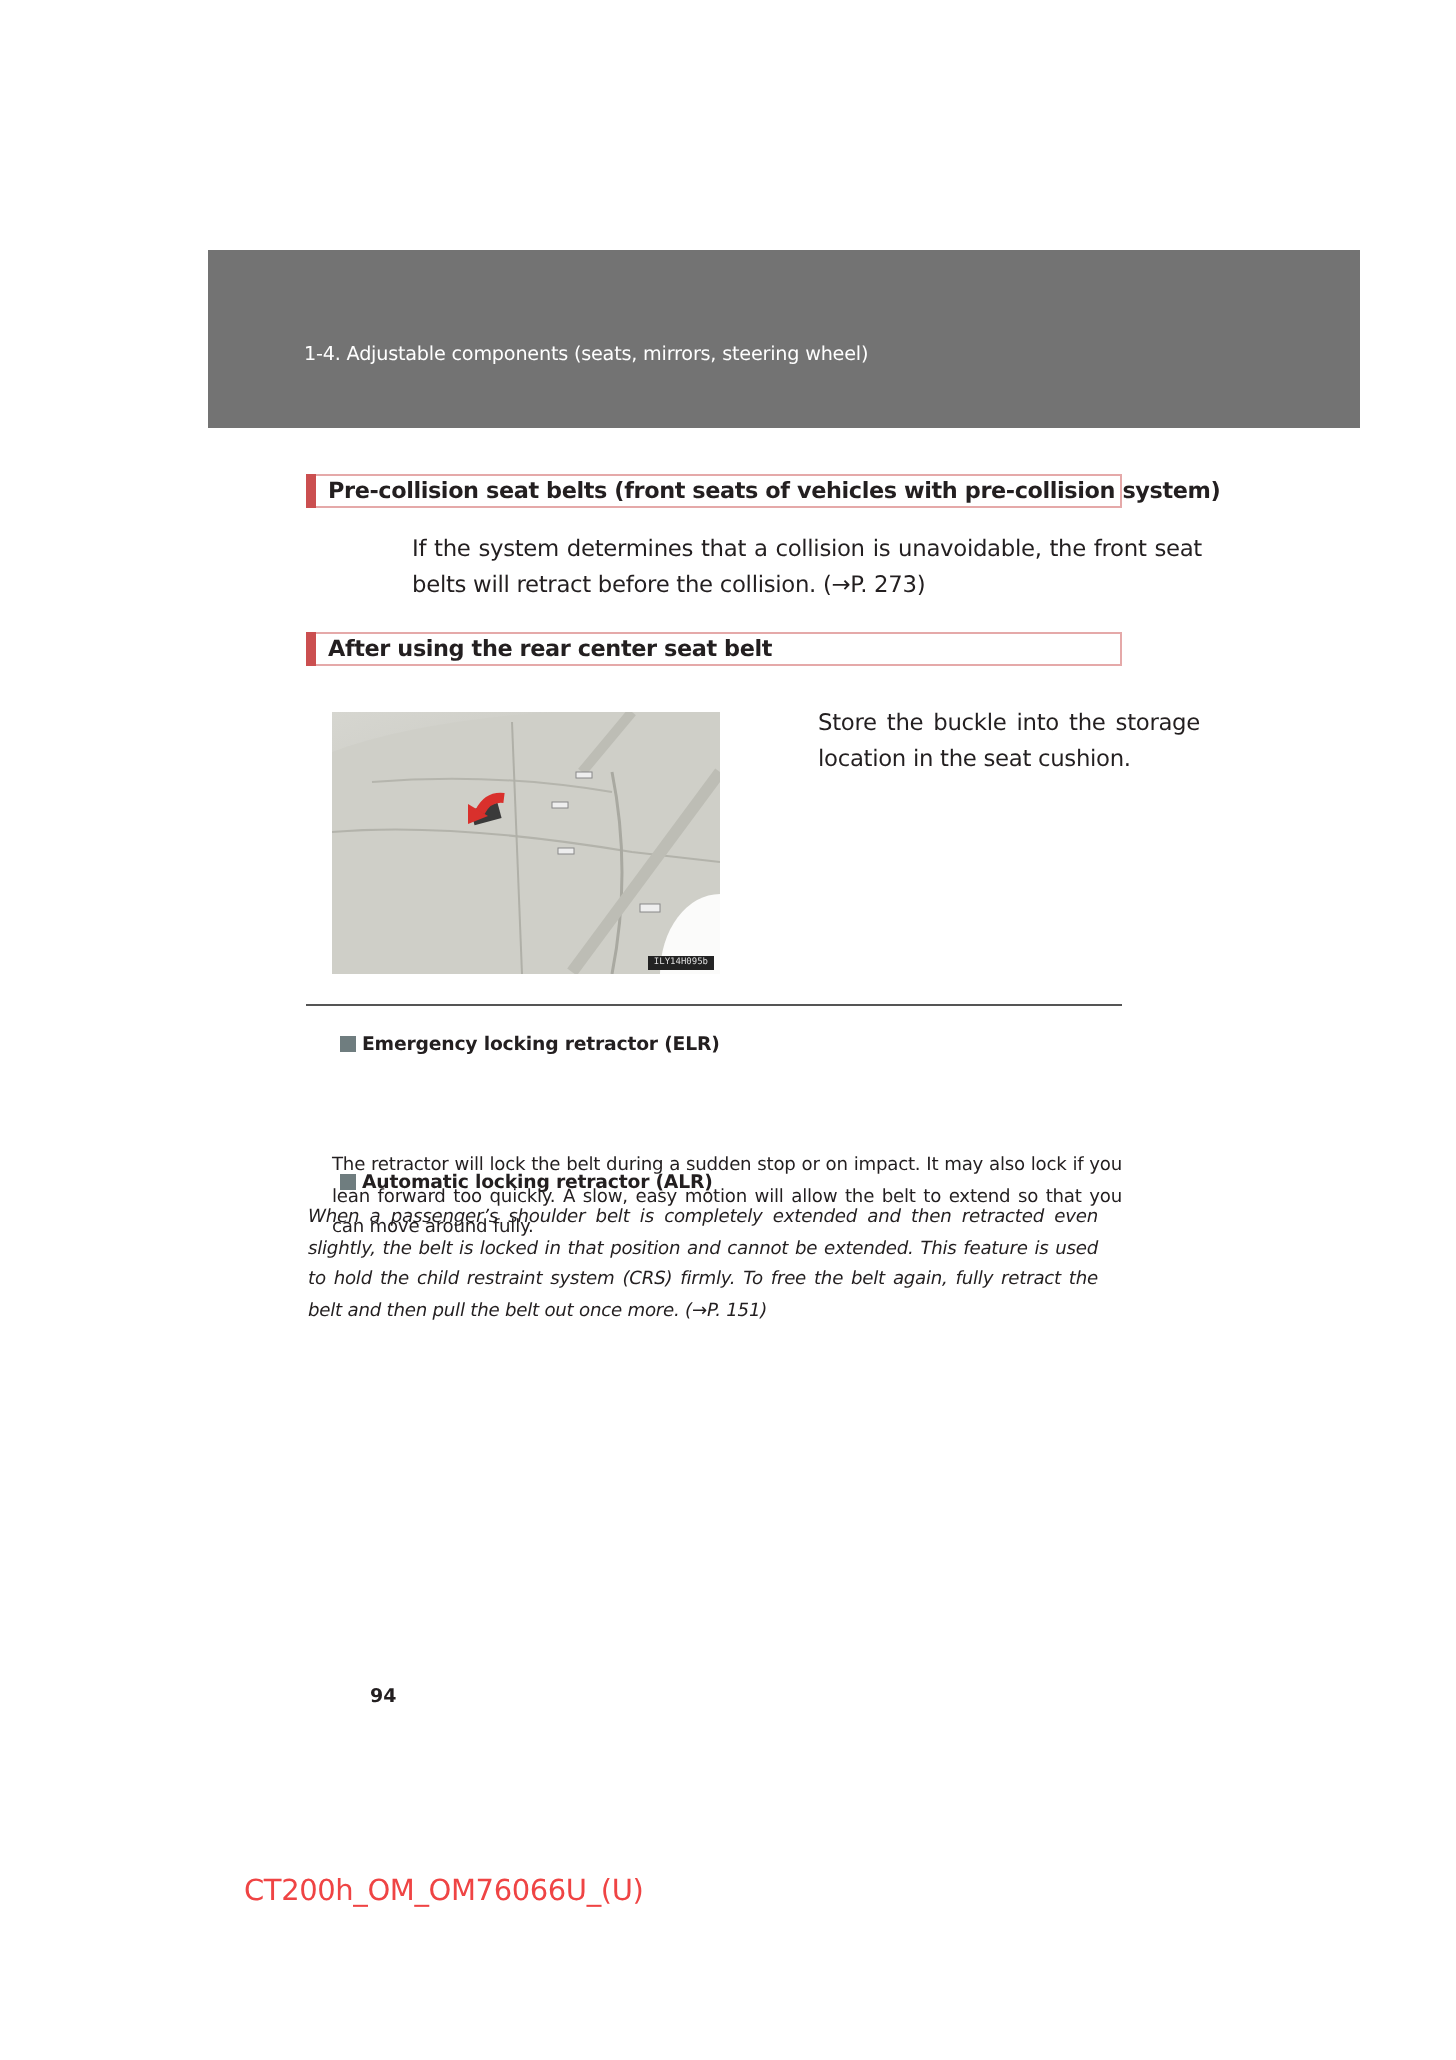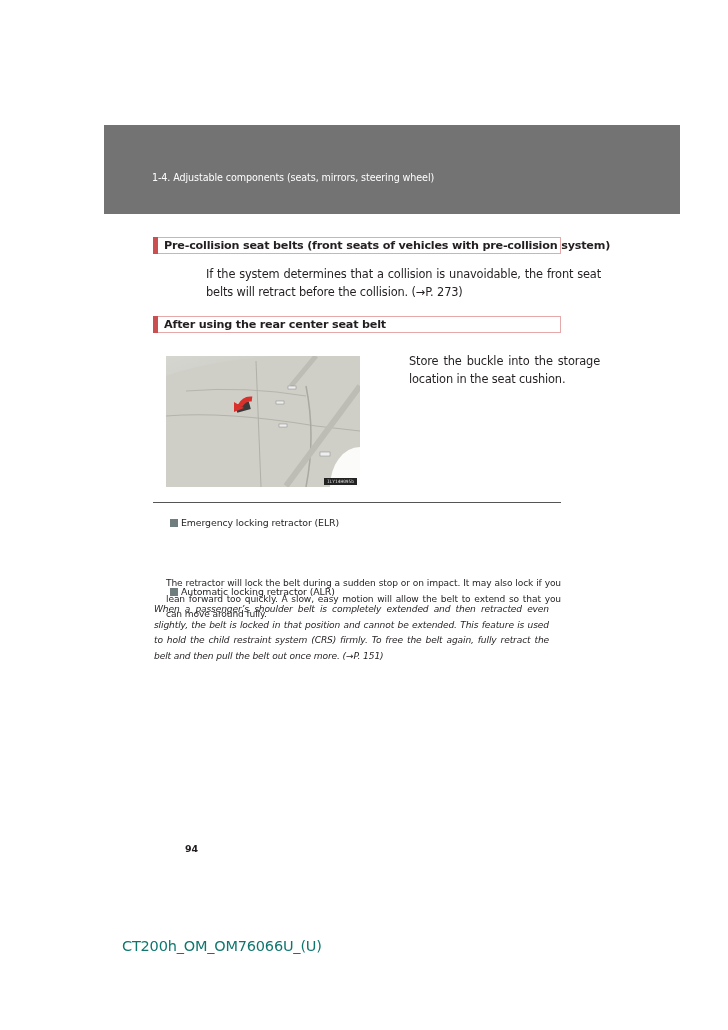--- a/index.html
+++ b/index.html
@@ -11,31 +11,31 @@
                    letter-spacing: -0.1px; white-space: nowrap; }
     .section-title { position: absolute; left: 153px; width: 408px; height: 17px;
                      border: 1px solid #e5a9a9; box-sizing: border-box; }
     .section-title .bar { position: absolute; left: -1px; top: -1px; width: 5px; height: 17px; background: #cb4f50; }
     .section-title .txt { position: absolute; left: 10px; top: 1px; font-size: 11.2px; font-weight: bold;
                           white-space: nowrap; letter-spacing: -0.2px; text-align: right; }
     .body-text { position: absolute; font-size: 11.4px; line-height: 18px; text-align: justify;
                  letter-spacing: -0.15px; }
     .small-text { position: absolute; font-size: 9.1px; line-height: 15.5px; text-align: justify;
                   letter-spacing: -0.12px; }
-    .sub-head { position: absolute; left: 155px; font-size: 9.4px; font-weight: normal; white-space: nowrap;
+    .sub-head { position: absolute; left: 155px; font-size: 9.4px; font-weight: bold; white-space: nowrap;
                 letter-spacing: -0.1px; padding-left: 15px; }
     .sq { display: inline-block; width: 8px; height: 8px; background: #6f7d7f; margin-right: 3px;
           vertical-align: -1px; }
     .figure { position: absolute; left: 166px; top: 356px; width: 194px; height: 131px;
               background: linear-gradient(160deg, #d6d6d0 0%, #c9c9c2 40%, #bdbdb5 100%); overflow: hidden; }
     .fig-id { position: absolute; right: 3px; bottom: 2px; background: #222; color: #ddd; font-size: 4.5px;
               padding: 1px 3px; font-family: "DejaVu Sans Mono", monospace; }
     .divider { position: absolute; left: 153px; top: 502px; width: 408px; height: 1px; background: #555; }
     .page-num { position: absolute; left: 153px; top: 843px; font-size: 9.5px; font-weight: bold; margin-left: 32px; }
-    .doc-id { position: absolute; left: 122px; top: 938px; font-size: 14.5px; color: #0f766e; letter-spacing: -0.2px; }
+    .doc-id { position: absolute; left: 122px; top: 938px; font-size: 14.5px; color: #ef4444; letter-spacing: -0.2px; }
   </style>
 </head>
 <body>
 
 <div class="header-band">
   <div class="header-text">1-4. Adjustable components (seats, mirrors, steering wheel)</div>
 </div>
 
 <div class="section-title" style="top:237px;">
   <div class="bar"></div>

